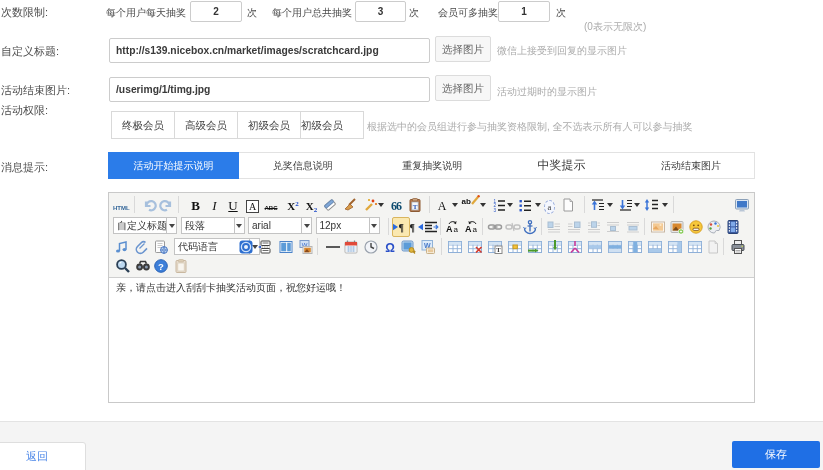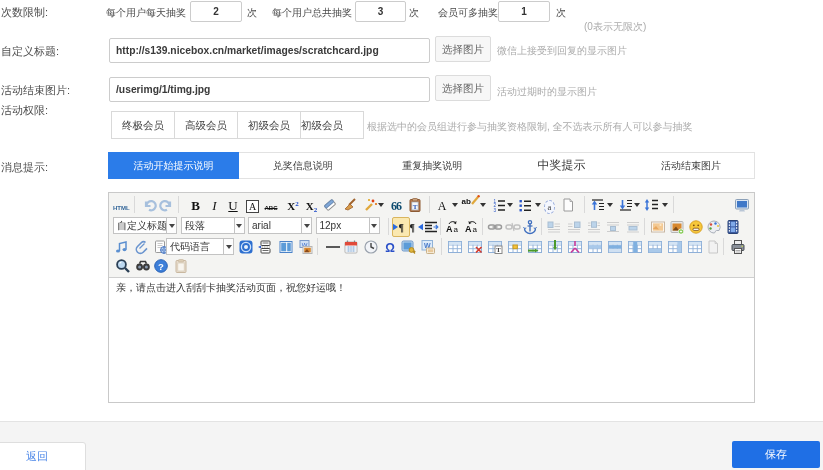--- a/index.html
+++ b/index.html
@@ -252,21 +252,21 @@
 <div class="ic" style="left:133.5px;top:238.5px"><svg width="16" height="16" viewBox="0 0 16 16">
       <path d="M11.5 3.5 A2.8 2.8 0 0 0 7.5 3.5 L3.5 7.5 A4 4 0 0 0 9.2 13.2 L13 9.4" fill="none" stroke="#6b95cf" stroke-width="1.6"></path>
       <path d="M10.5 4.5 L5.5 9.5" stroke="#6b95cf" stroke-width="1.2"></path>
     </svg></div>
 <div class="ic" style="left:153.0px;top:238.5px"><svg width="16" height="16" viewBox="0 0 16 16">
       <rect x="2.5" y="2" width="9" height="11.5" rx="0.8" fill="#fdfdfd" stroke="#9a9a9a"></rect>
       <path d="M4.5 4.5 H9.5 M4.5 6.5 H9.5 M4.5 8.5 H8" stroke="#c3c3c3" stroke-width="0.9"></path>
       <circle cx="11" cy="11" r="3.4" fill="#cfe2f6" stroke="#3f6fbf"></circle>
       <path d="M7.8 11 H14.2 M11 7.8 A5 5 0 0 1 11 14.2 M11 7.8 A5 5 0 0 0 11 14.2" fill="none" stroke="#3f6fbf" stroke-width="0.7"></path>
     </svg></div>
-<div class="dd" style="left:166px;top:238px;width:68px">代码语言<span class="ddarrow"></span></div>
+<div class="dd" style="left:174px;top:238px;width:86px">代码语言<span class="ddarrow"></span></div>
 <div class="ic" style="left:238.0px;top:238.5px"><svg width="16" height="16" viewBox="0 0 16 16">
       <rect x="1.5" y="1.5" width="13" height="13" rx="3" fill="#2d6fd0"></rect>
       <circle cx="8" cy="8" r="4.6" fill="none" stroke="#cfe2fa" stroke-width="1.3"></circle>
       <circle cx="8" cy="8" r="2" fill="#e8f1fc"></circle>
     </svg></div>
 <div class="ic" style="left:257.0px;top:238.5px"><svg width="16" height="16" viewBox="0 0 16 16">
       <rect x="4" y="2" width="9" height="4.5" rx="0.8" fill="#fff" stroke="#444"></rect>
       <rect x="4" y="9.5" width="9" height="4.5" rx="0.8" fill="#fff" stroke="#444"></rect>
       <path d="M5.5 4 H11.5" stroke="#444" stroke-width="0.8"></path>
       <path d="M5.5 11.5 H11.5" stroke="#444" stroke-width="0.8"></path>

